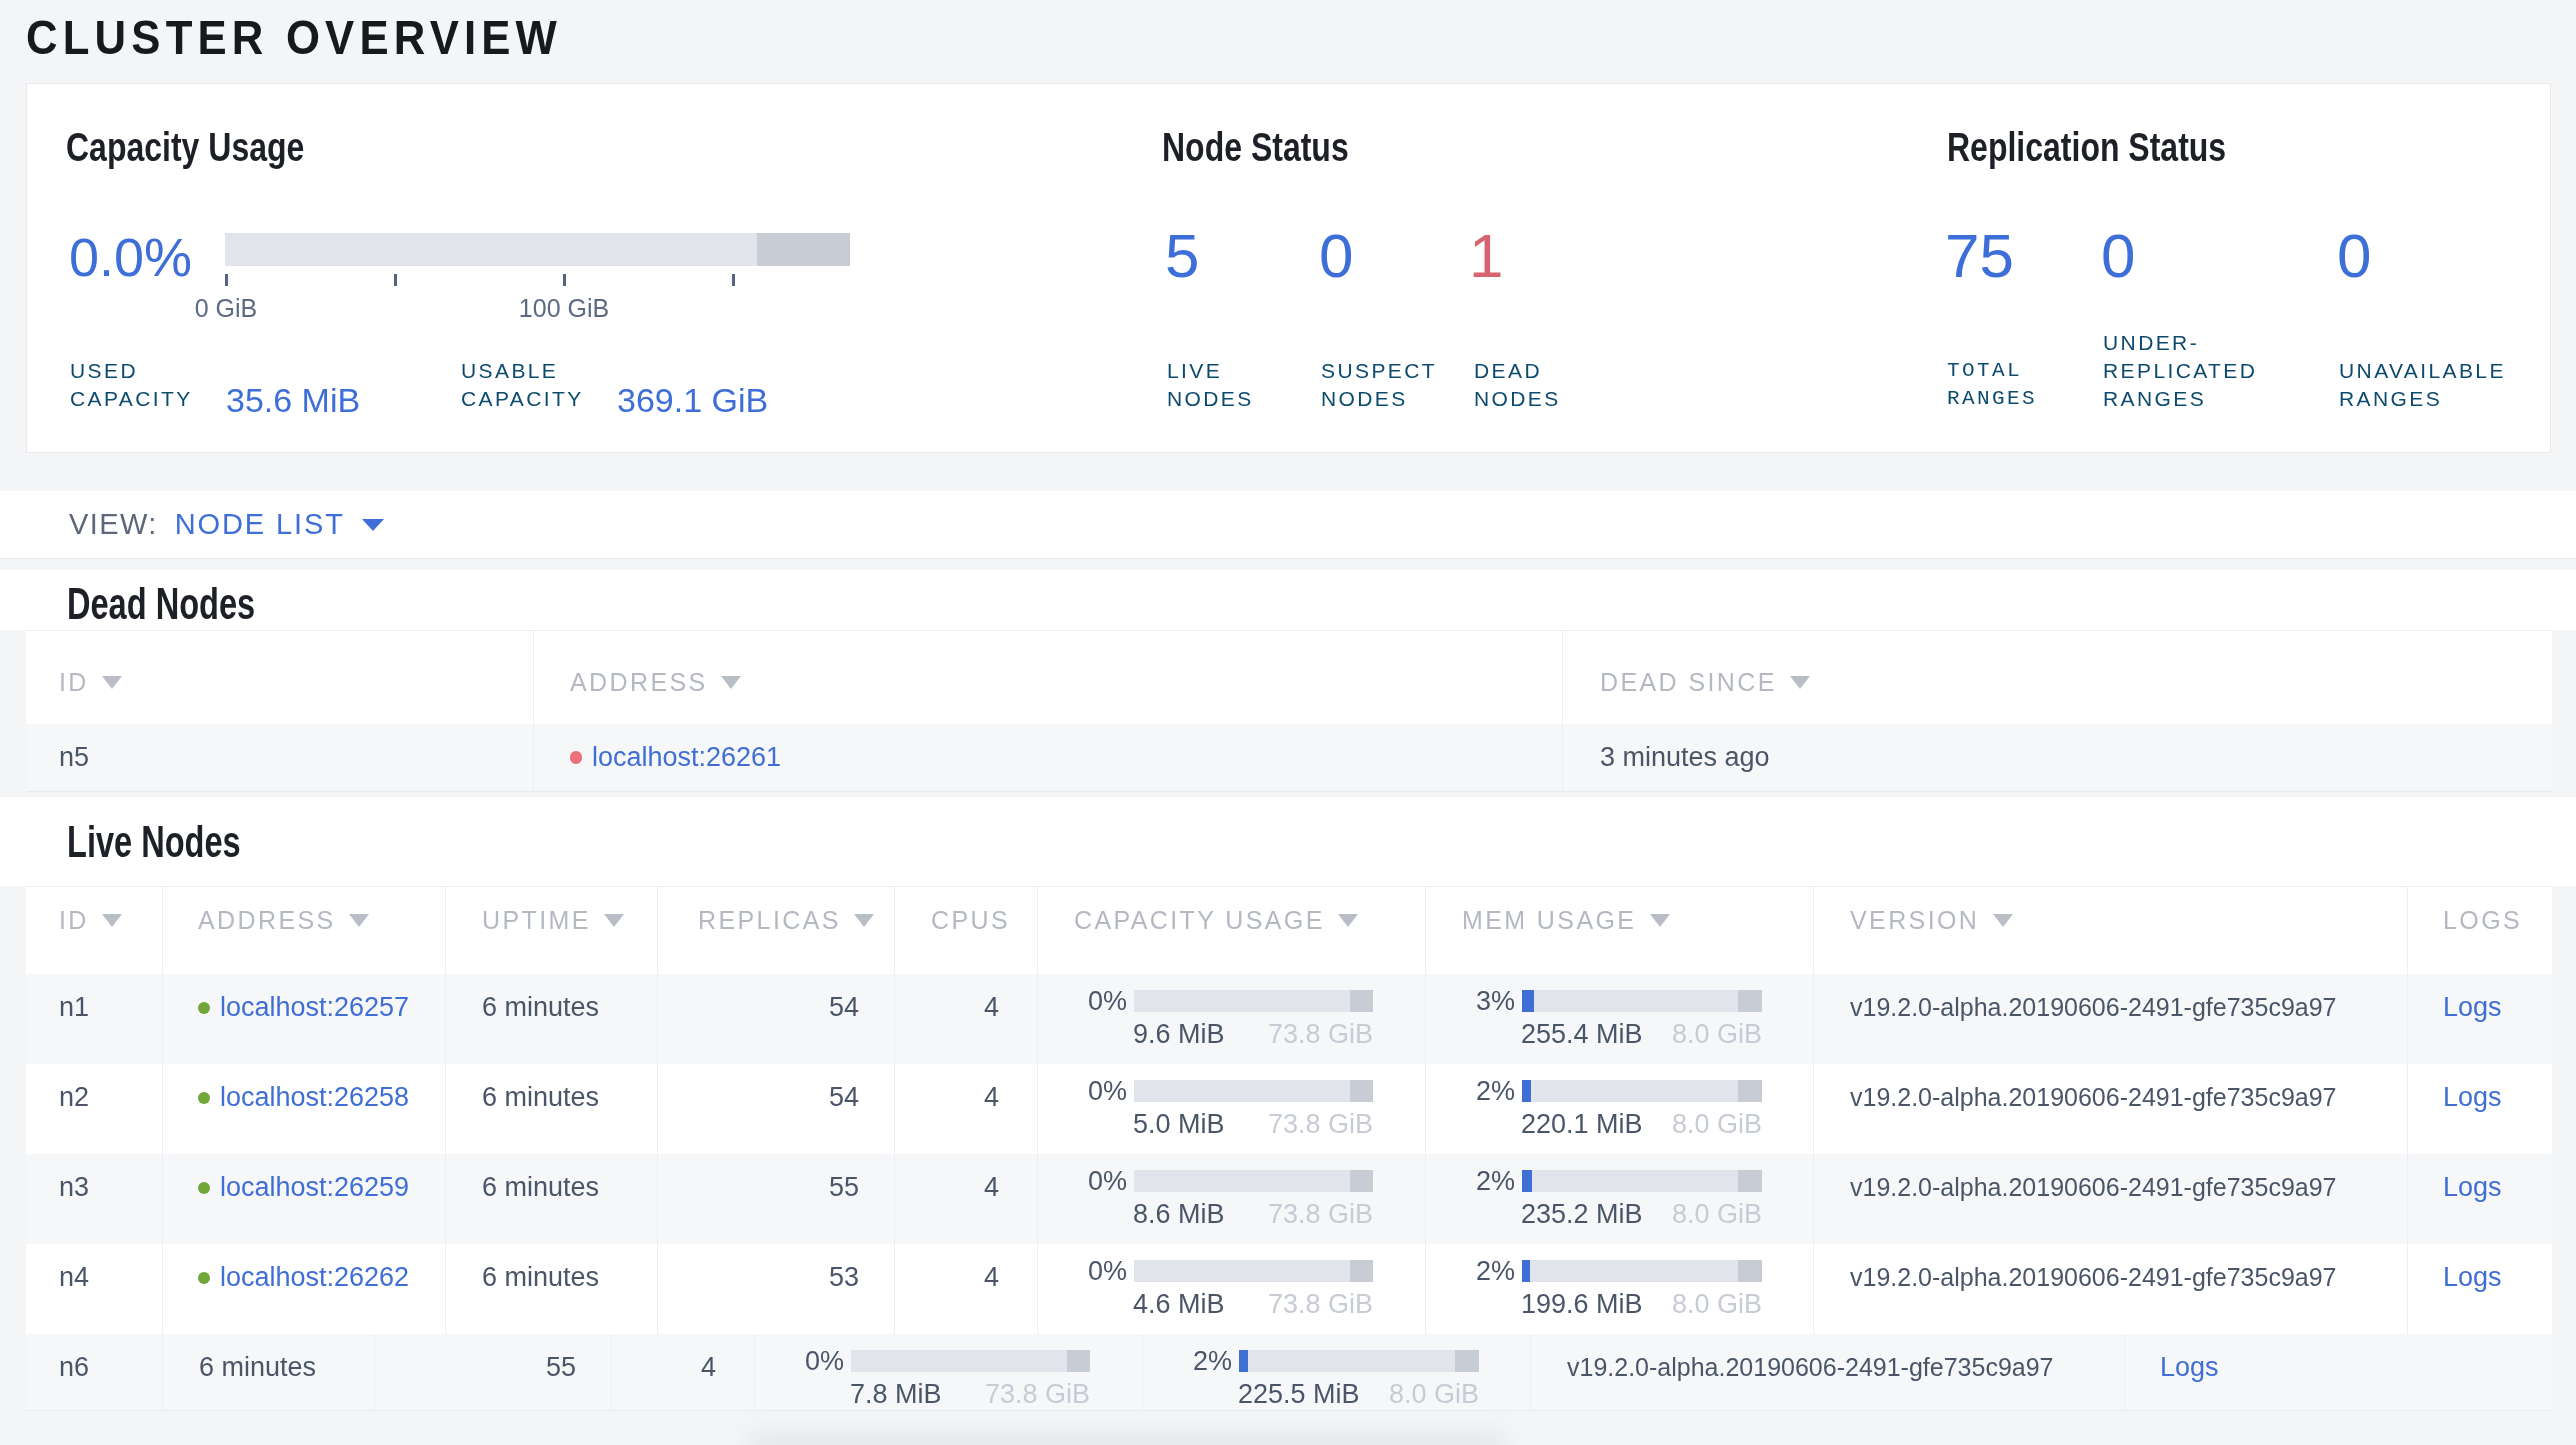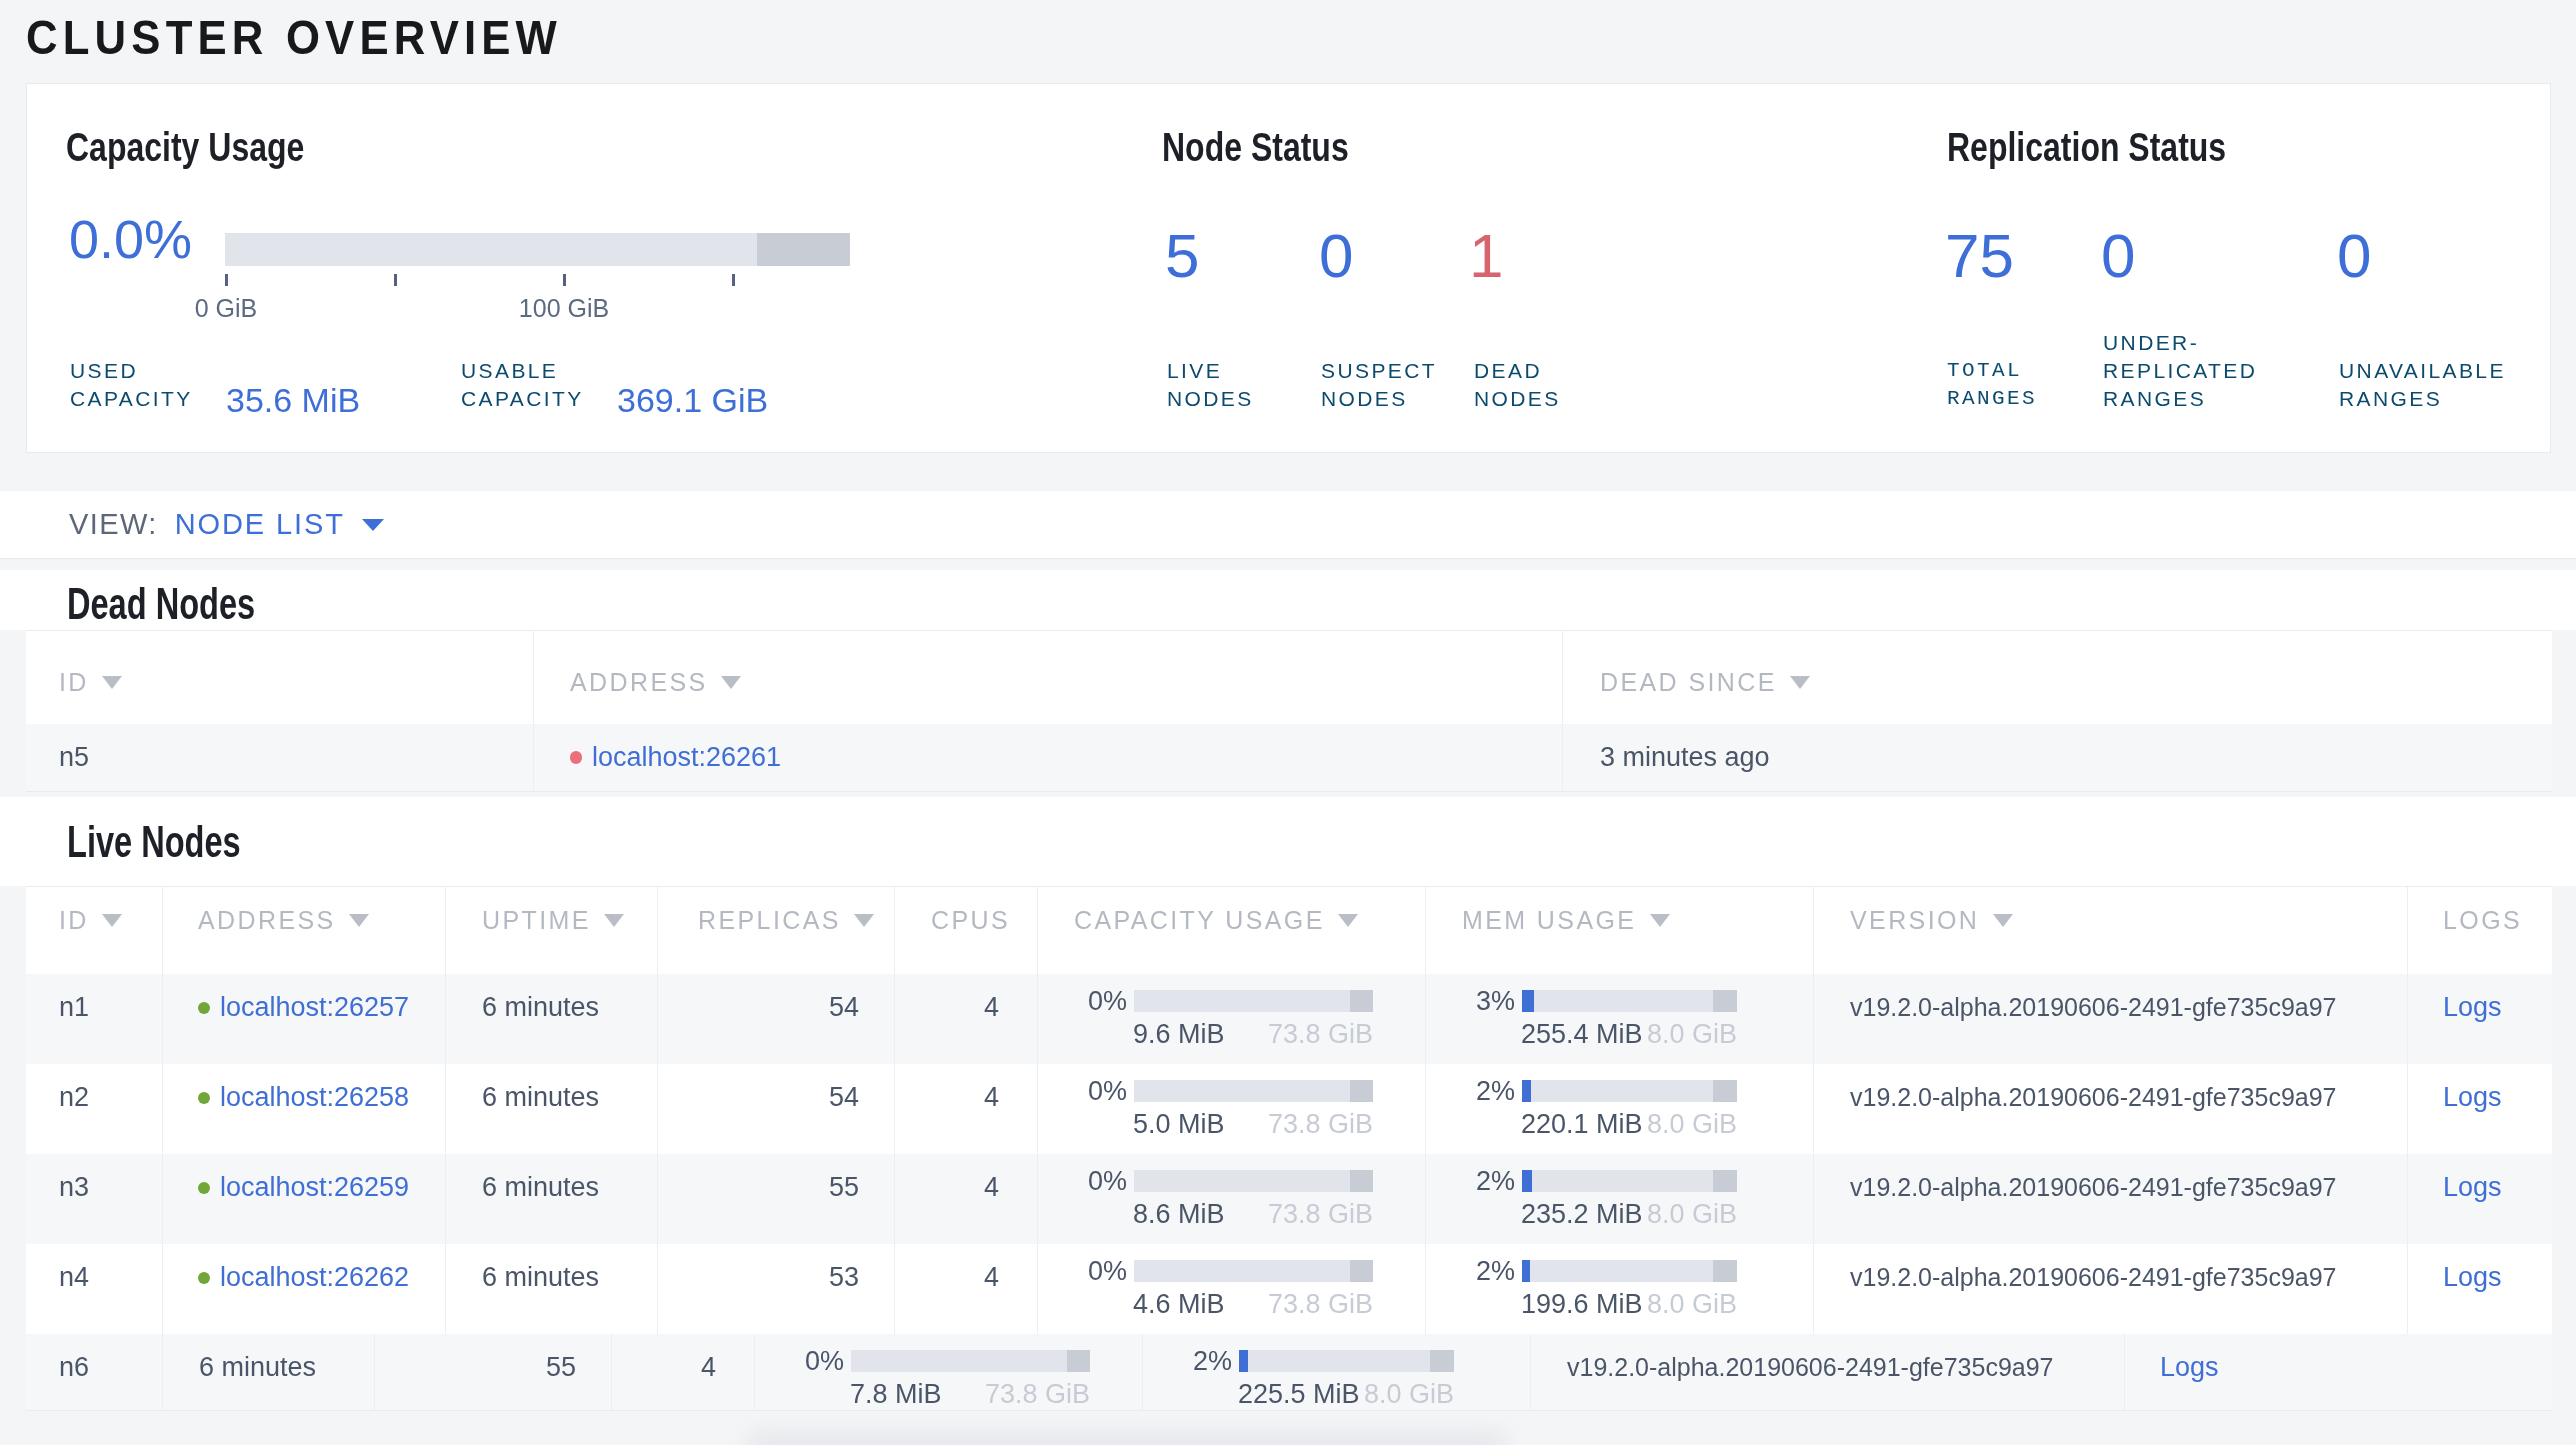--- a/index.html
+++ b/index.html
@@ -27,21 +27,21 @@
   }
   .sec-title {
     position:absolute; top:41px;
     font-size:40px; font-weight:700; letter-spacing:0; color:#1d2026; line-height:1.1;
     transform:scaleX(0.8); transform-origin:left top; white-space:nowrap;
   }
   .big-num {
     position:absolute; top:141px;
     font-size:62px; font-weight:400; color:#3e6ed7; line-height:1;
   }
-  .big-num.pct { font-size:54px; top:128px; }
+  .big-num.pct { font-size:54px; top:146px; }
   .big-num.dead { color:#d5646e; }
   .stat-label {
     position:absolute;
     font-size:21px; letter-spacing:2.4px; color:#0c4a6e; line-height:28px;
     text-transform:uppercase; white-space:pre-line;
   }
   .stat-label.l2 { top:273px; }
   .stat-label.l3 { top:245px; }
   .stat-value {
     position:absolute; top:299px;
@@ -122,21 +122,21 @@
   .live-tbl .th-row { height:87px; }
   .live-tbl .th { padding-bottom:21px; }
   .live-row { height:90px; }
   .live-row .td { padding-top:17px; line-height:32px; }
   .c-id { width:137px; padding-left:33px; }
   .c-addr { width:283px; padding-left:35px; }
   .c-uptime { width:212px; padding-left:36px; }
   .c-repl { width:237px; padding-right:35px; text-align:right; justify-content:flex-end; }
   .c-cpus { width:143px; padding-right:38px; text-align:right; justify-content:flex-end; }
   .c-cap { width:388px; padding-left:36px; padding-right:52px; }
-  .c-mem { width:388px; padding-left:36px; padding-right:76px; }
+  .c-mem { width:388px; padding-left:36px; padding-right:51px; }
   .c-version { width:594px; padding-left:36px; font-size:25px; }
   .c-logs { width:145px; padding-left:35px; }
   .th.c-repl { justify-content:flex-start; text-align:left; padding-left:40px; padding-right:0; }
   .th.c-cpus { justify-content:flex-start; text-align:left; padding-left:36px; padding-right:0; }
 
   .link { color:#3f6ed5; text-decoration:none; cursor:pointer; }
   .dot {
     display:inline-block; width:12.4px; height:12.4px; border-radius:6.7px;
     margin-right:9.5px; vertical-align:1.9px;
   }

